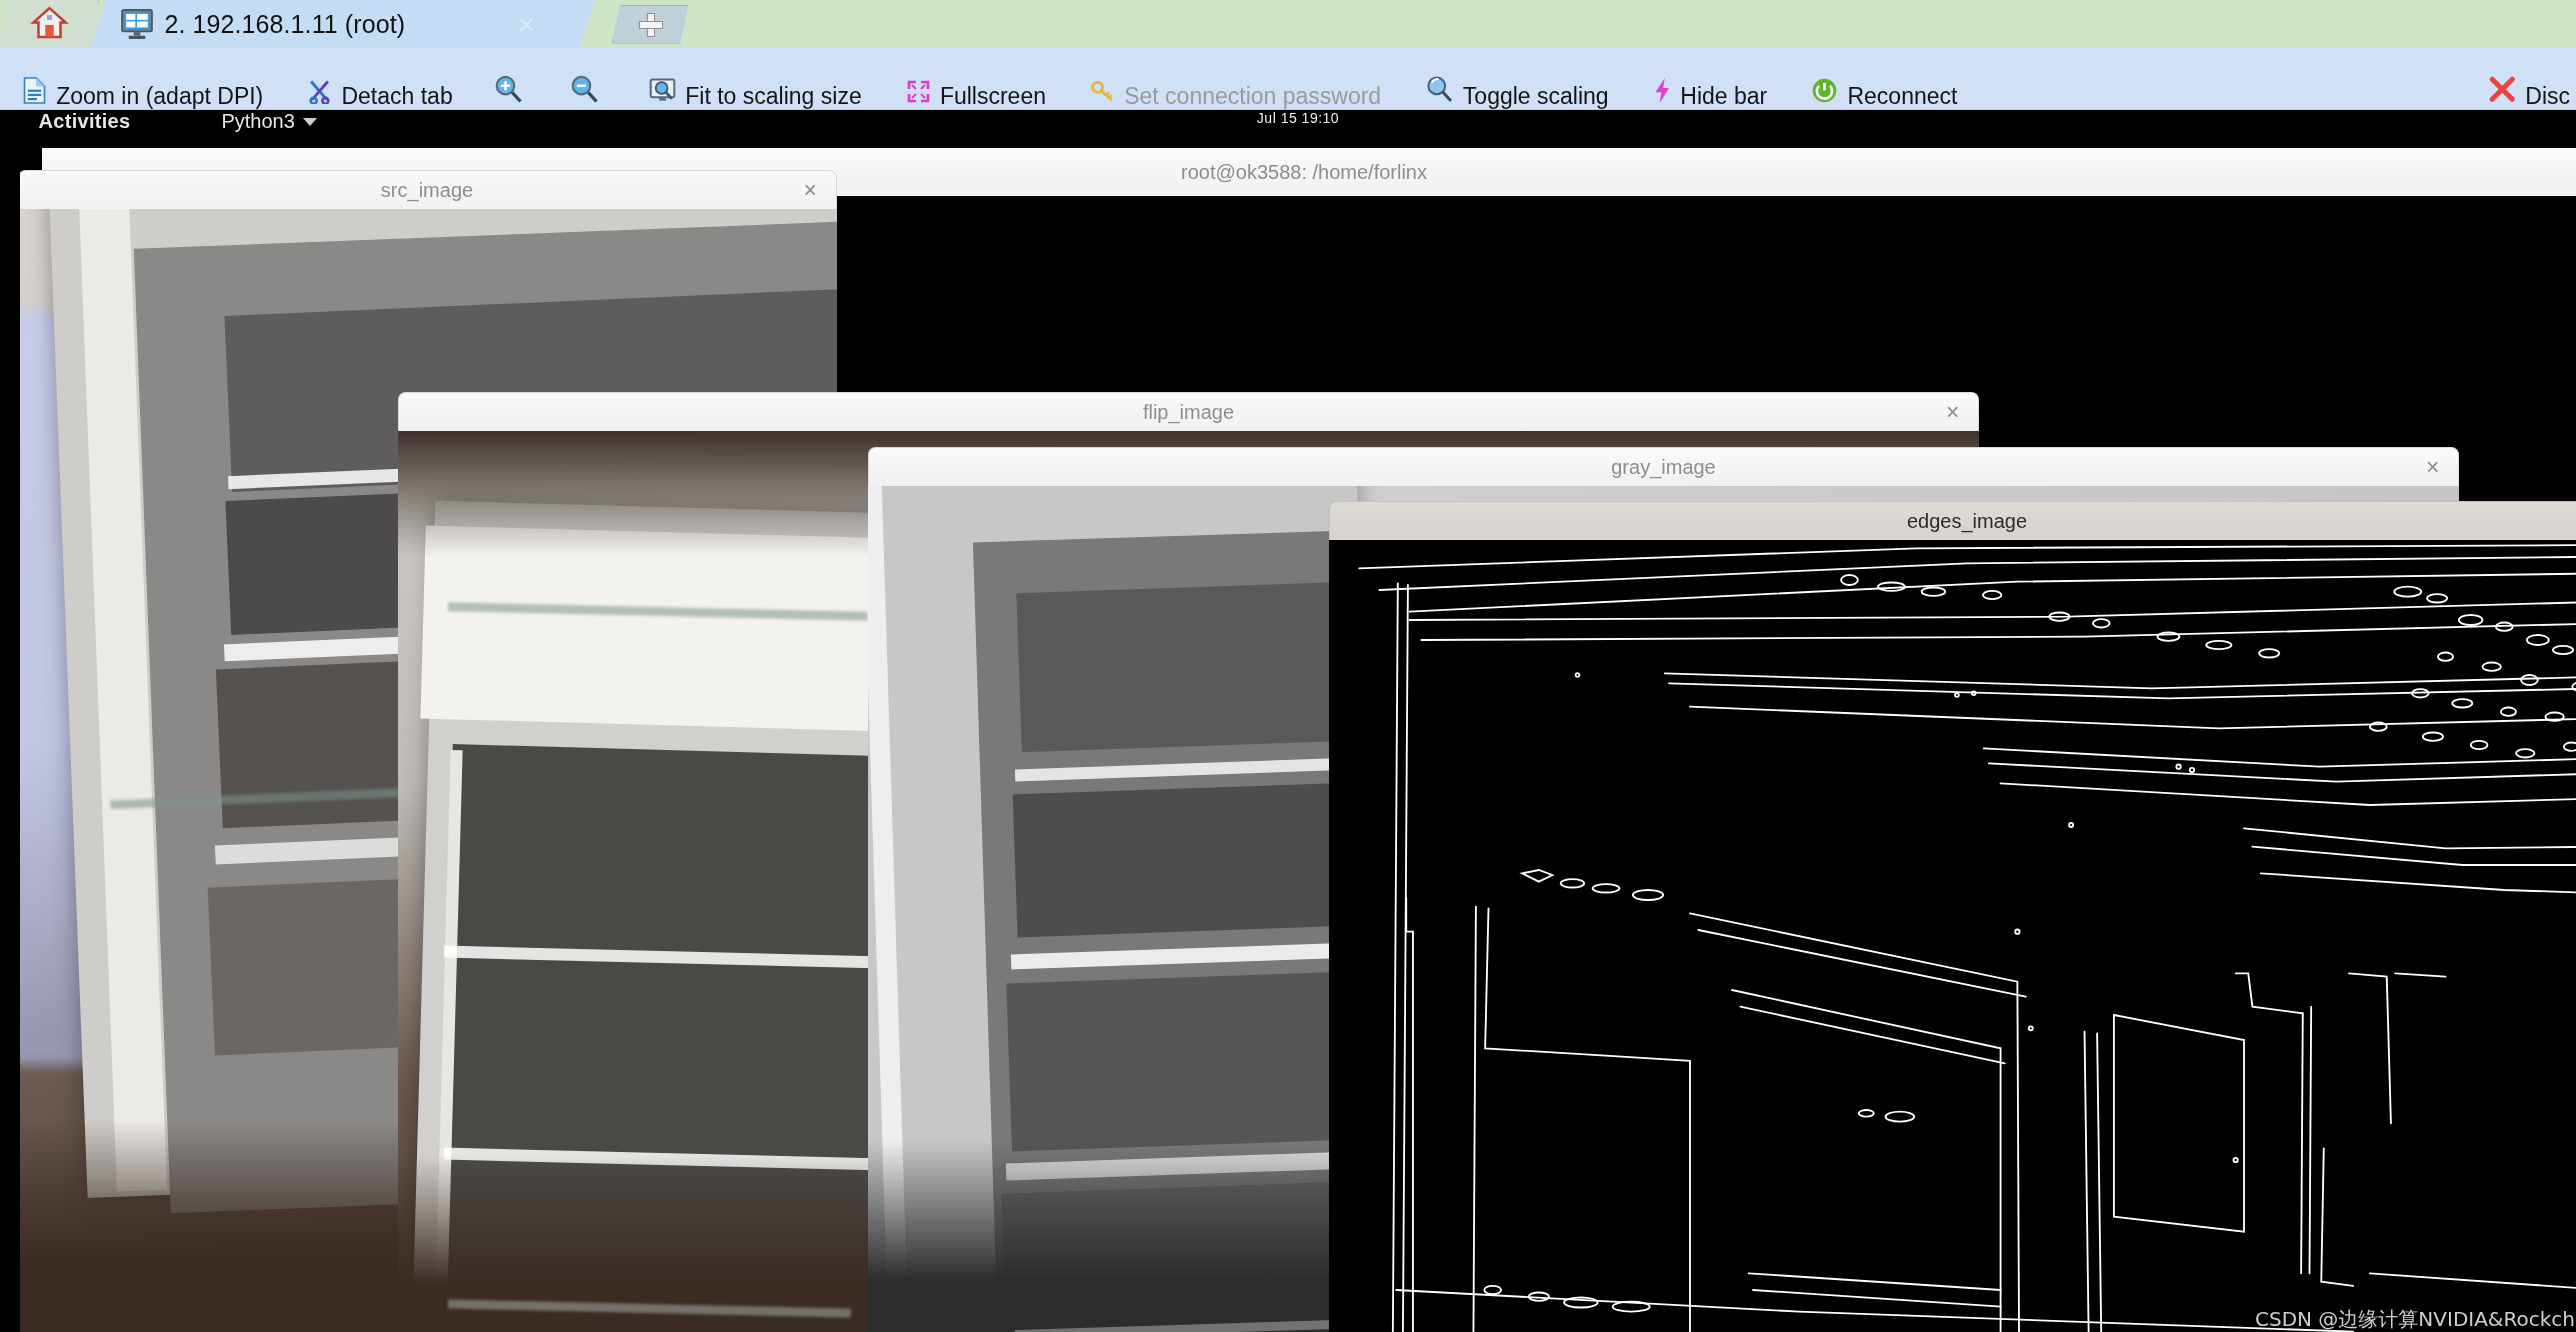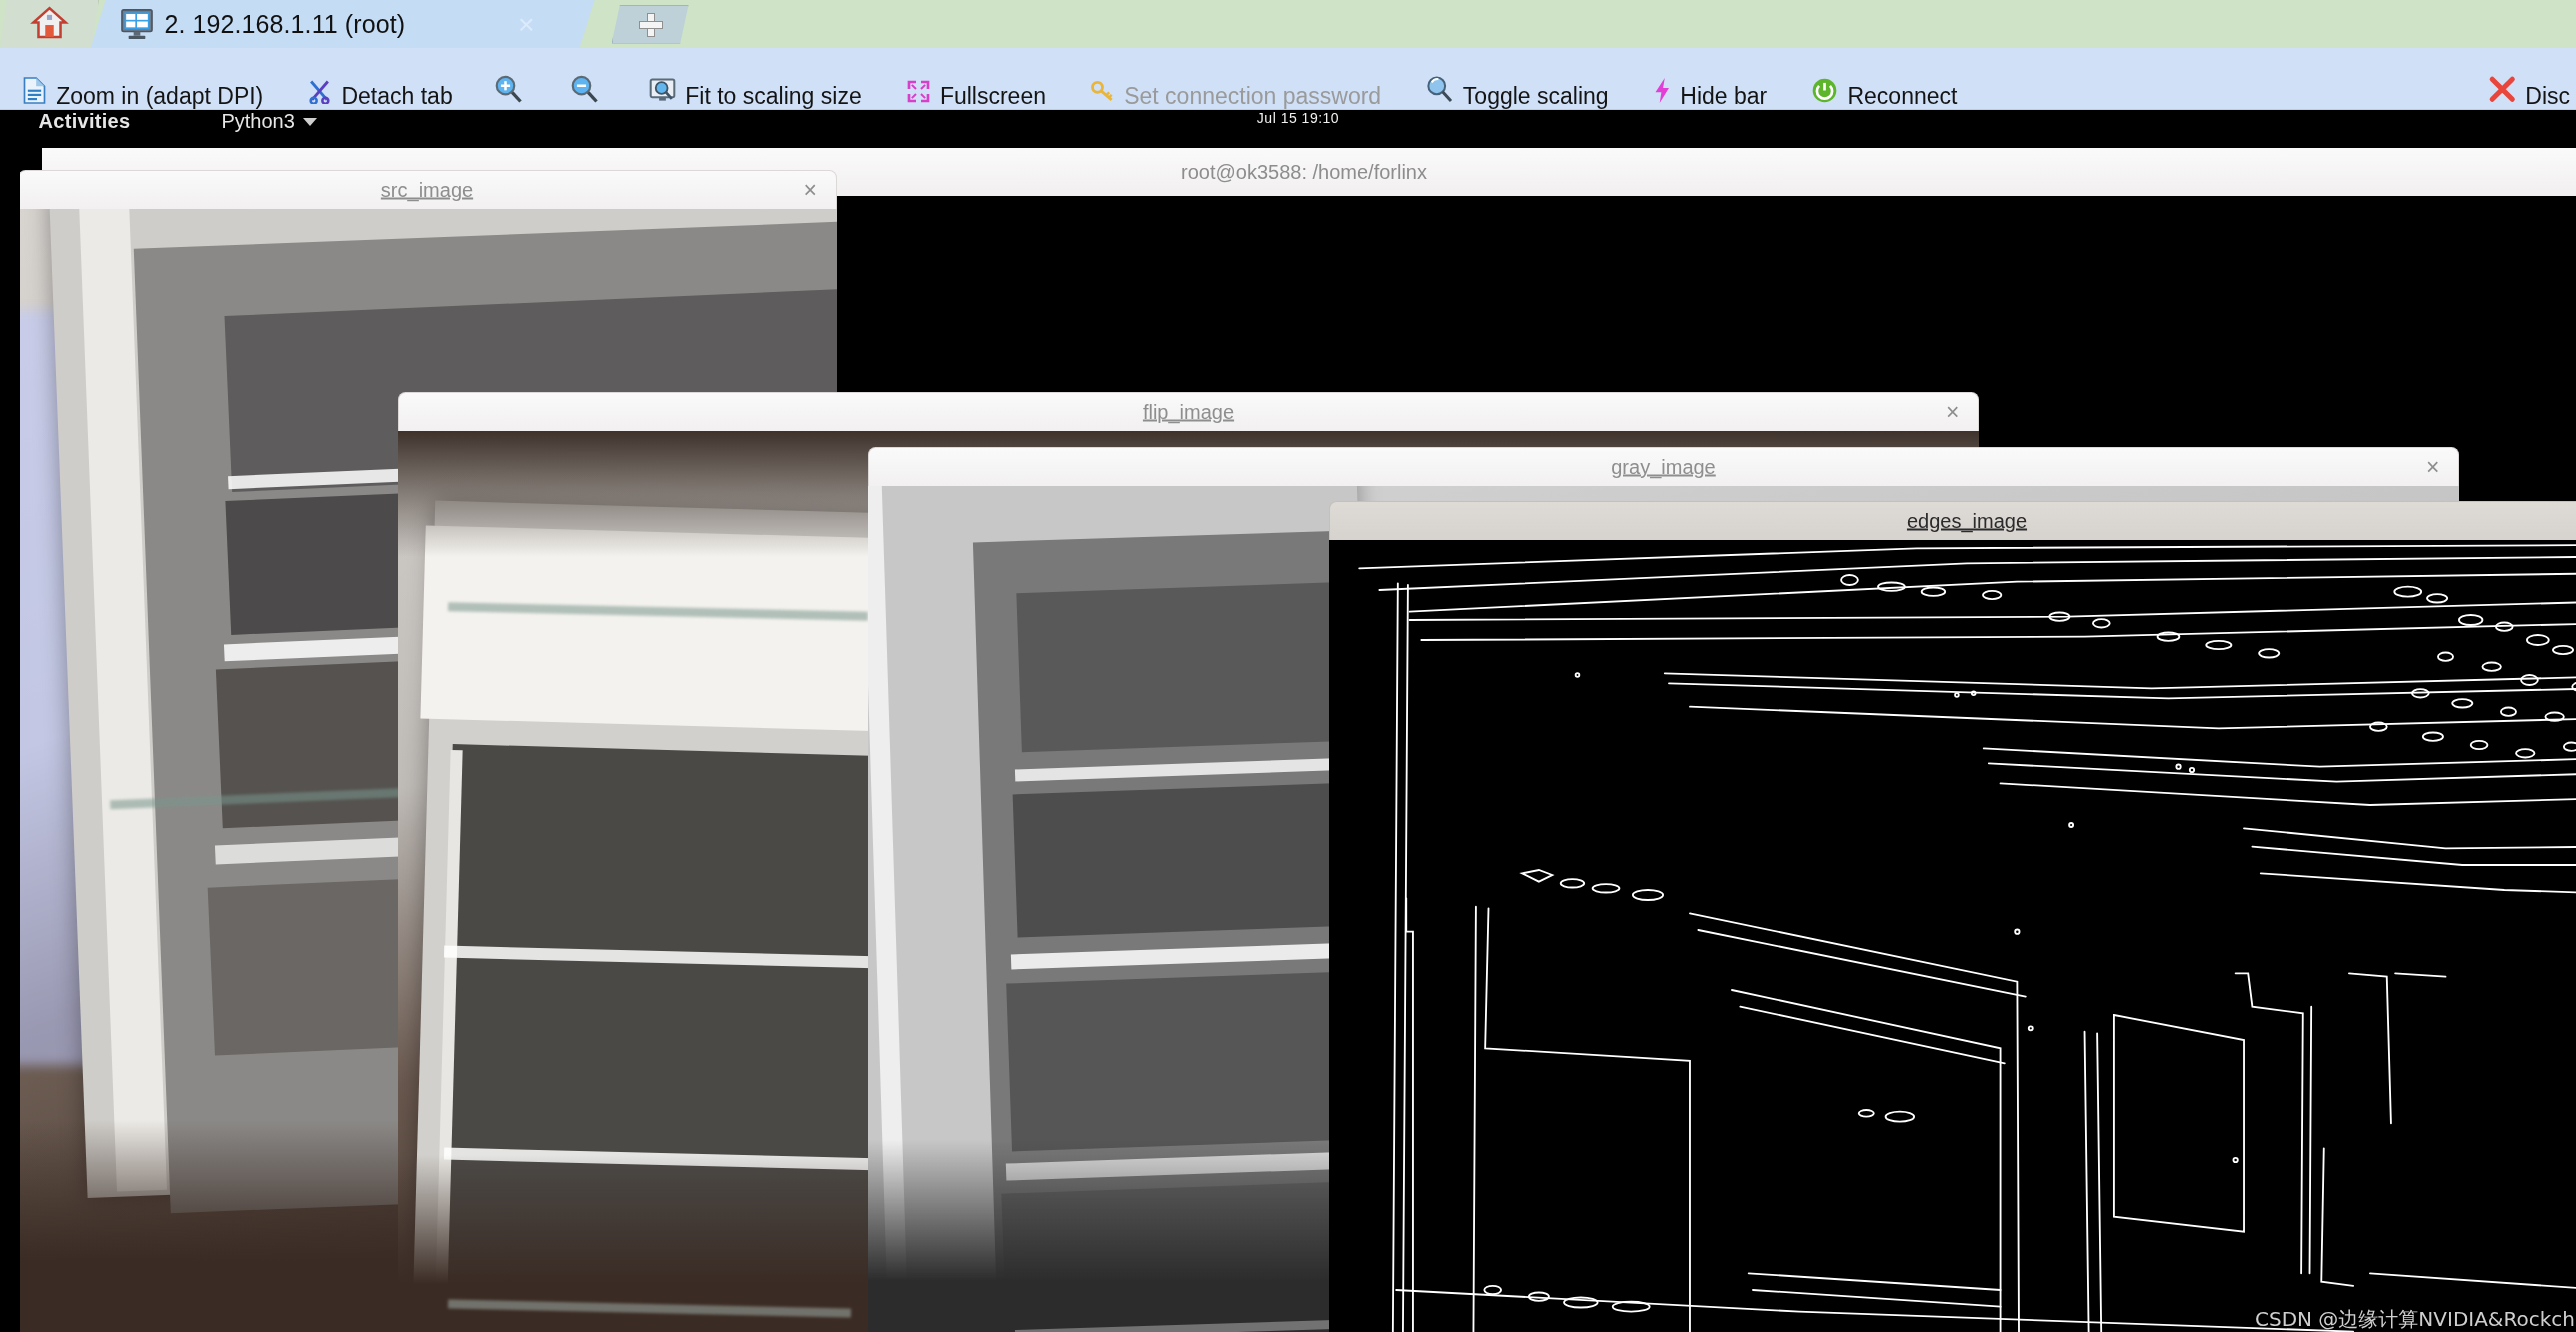--- a/index.html
+++ b/index.html
@@ -122,21 +122,21 @@
     background: linear-gradient(#fafafa, #f2f0f0);
     border-top-left-radius: 7.6px; border-top-right-radius: 7.6px;
     border: 0.8px solid #dcd8d8; border-bottom: none;
   }
   .cvwin.active .tb {
     background: linear-gradient(#dedad6, #d6d2ce);
     border-color: #c6c0bb;
   }
   .cvwin .tb .t {
     position: absolute; left: 50%; top: 50%; transform: translate(-50%,-50%);
-    font-size: 20px; color: #8e8e8e; white-space: nowrap; text-decoration: underline;
+    font-size: 20px; color: #8e8e8e; white-space: nowrap;
   }
   .cvwin.active .tb .t { color: #2b2b2b; }
   .cvwin .tb .x {
     position: absolute; right: 18.5px; top: 50%; transform: translateY(-50%);
     font-size: 23px; color: #8e8e8e; line-height: 1;
   }
   .cvwin .body { width: 100%; height: calc(100% - 39px); overflow: hidden; position: relative; }
 
   
   .photo { position: absolute; inset: 0; background: #2a2422; }

